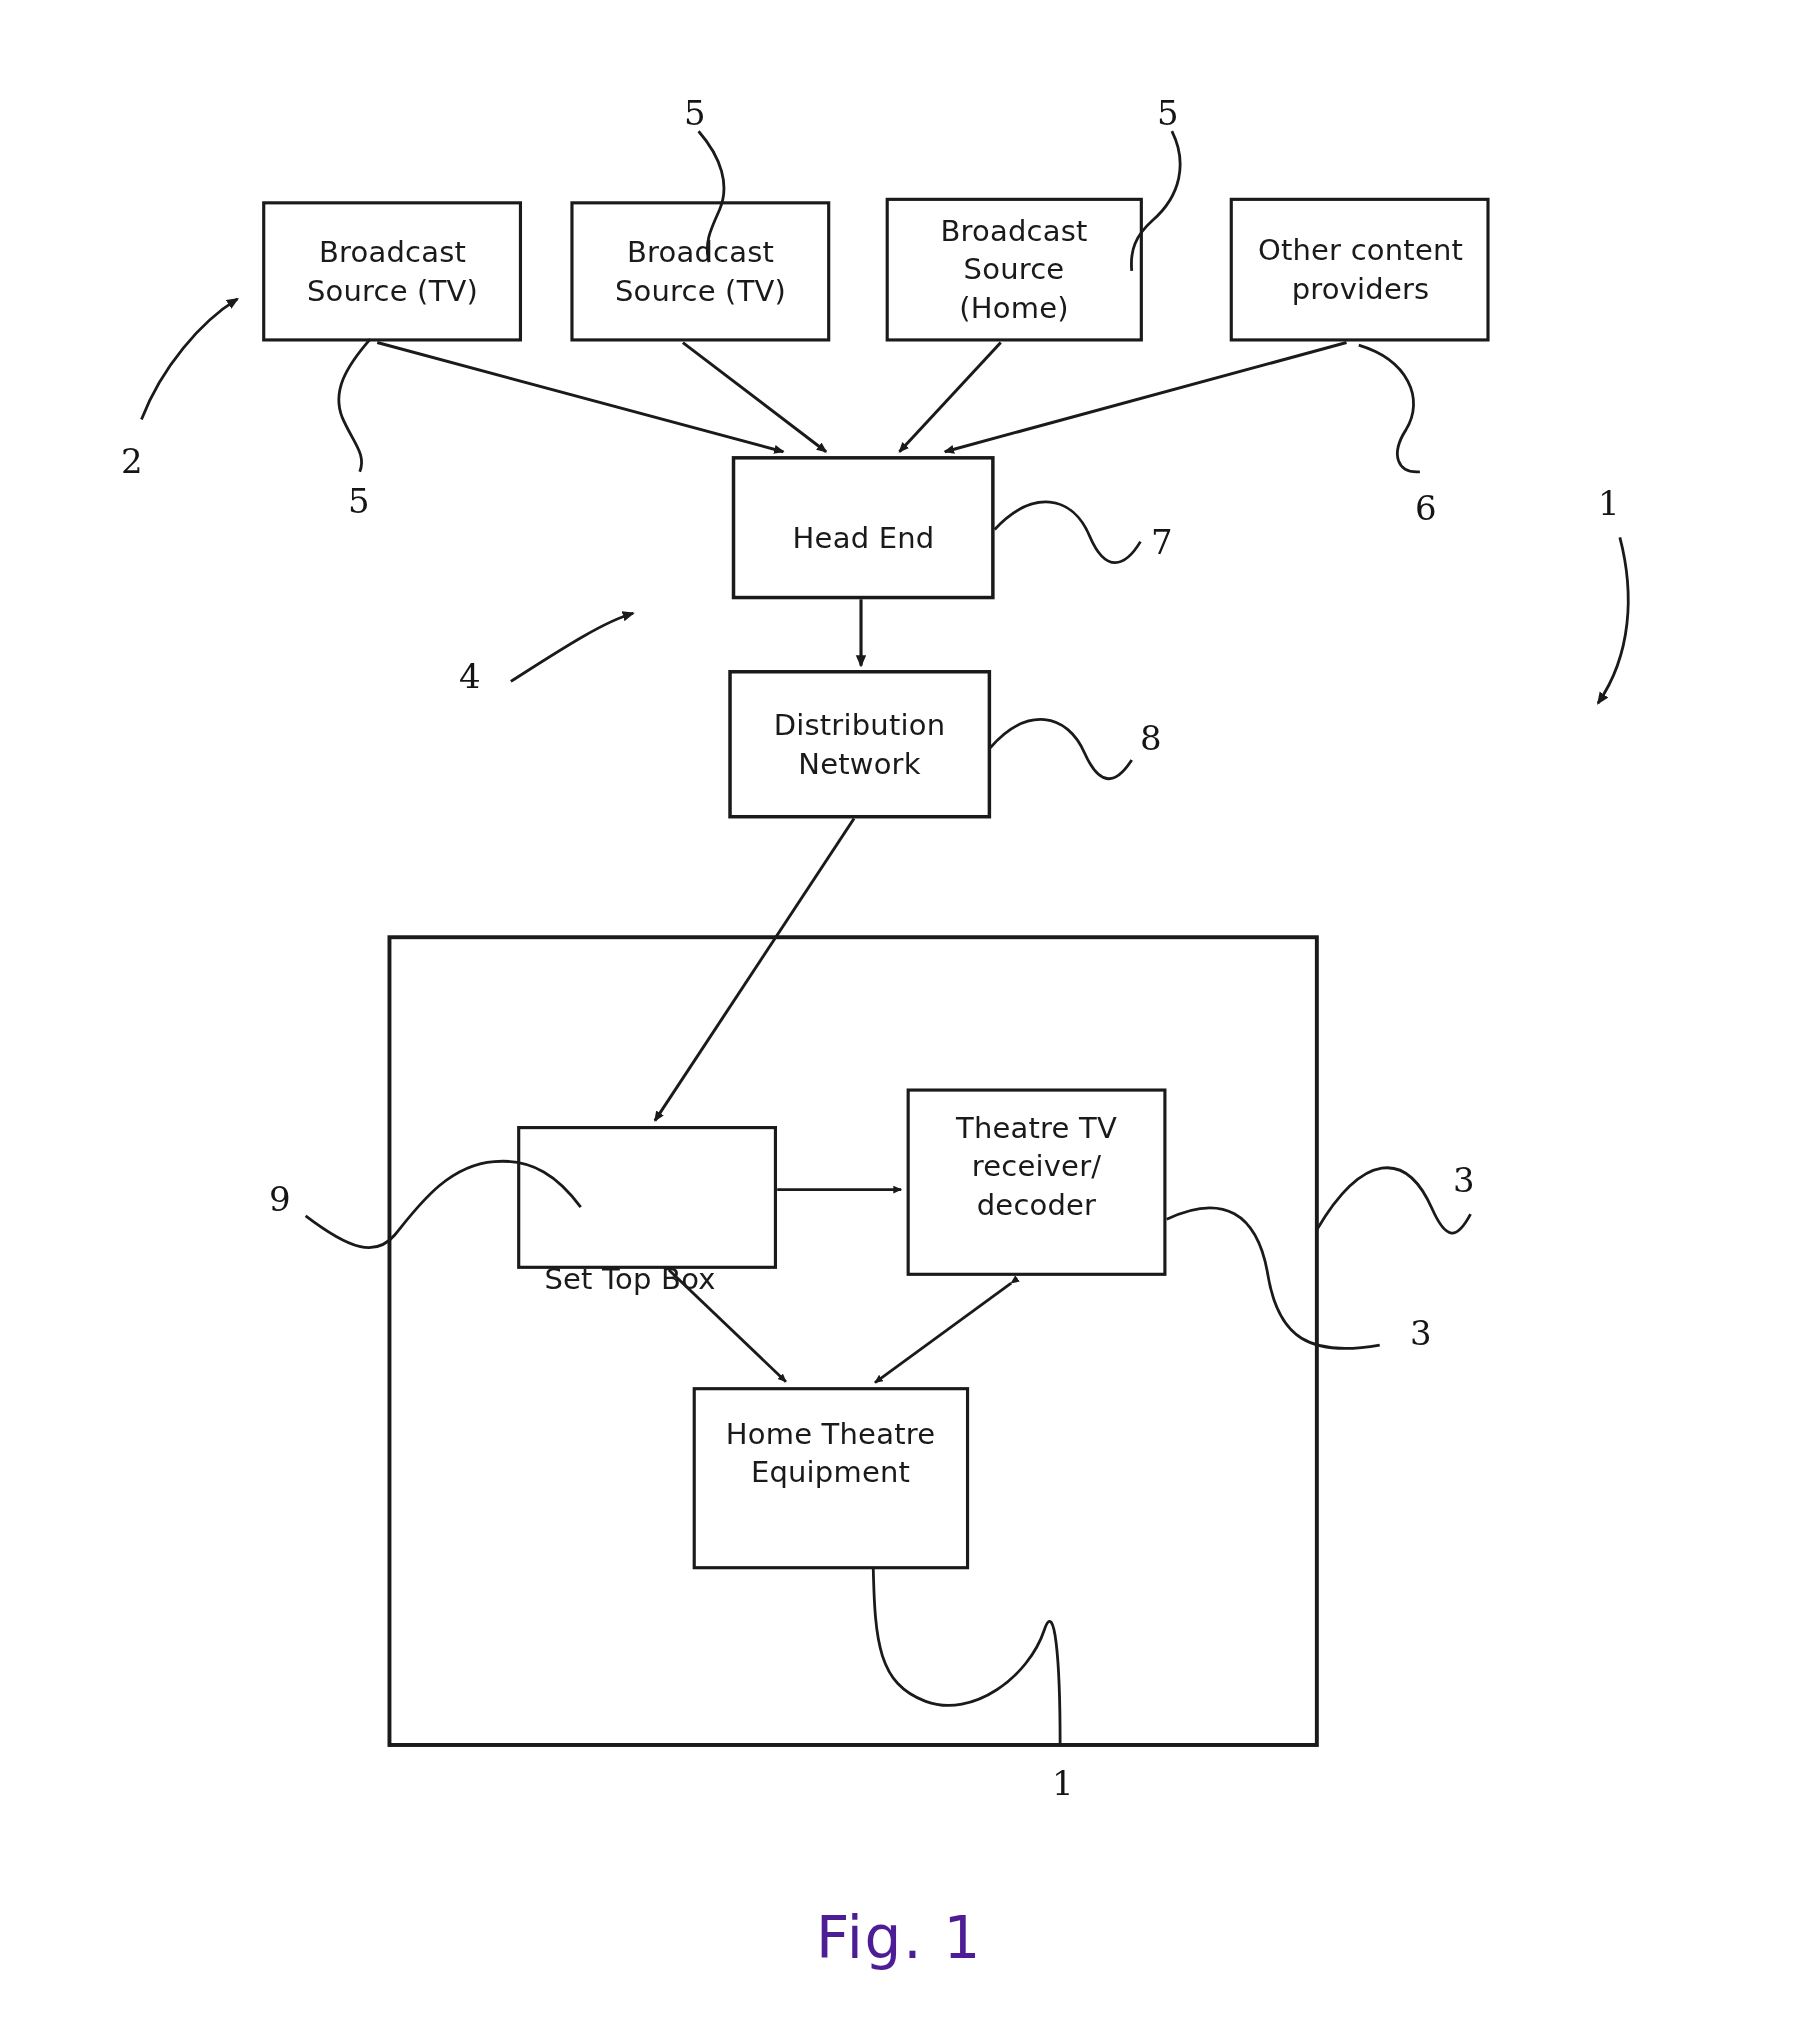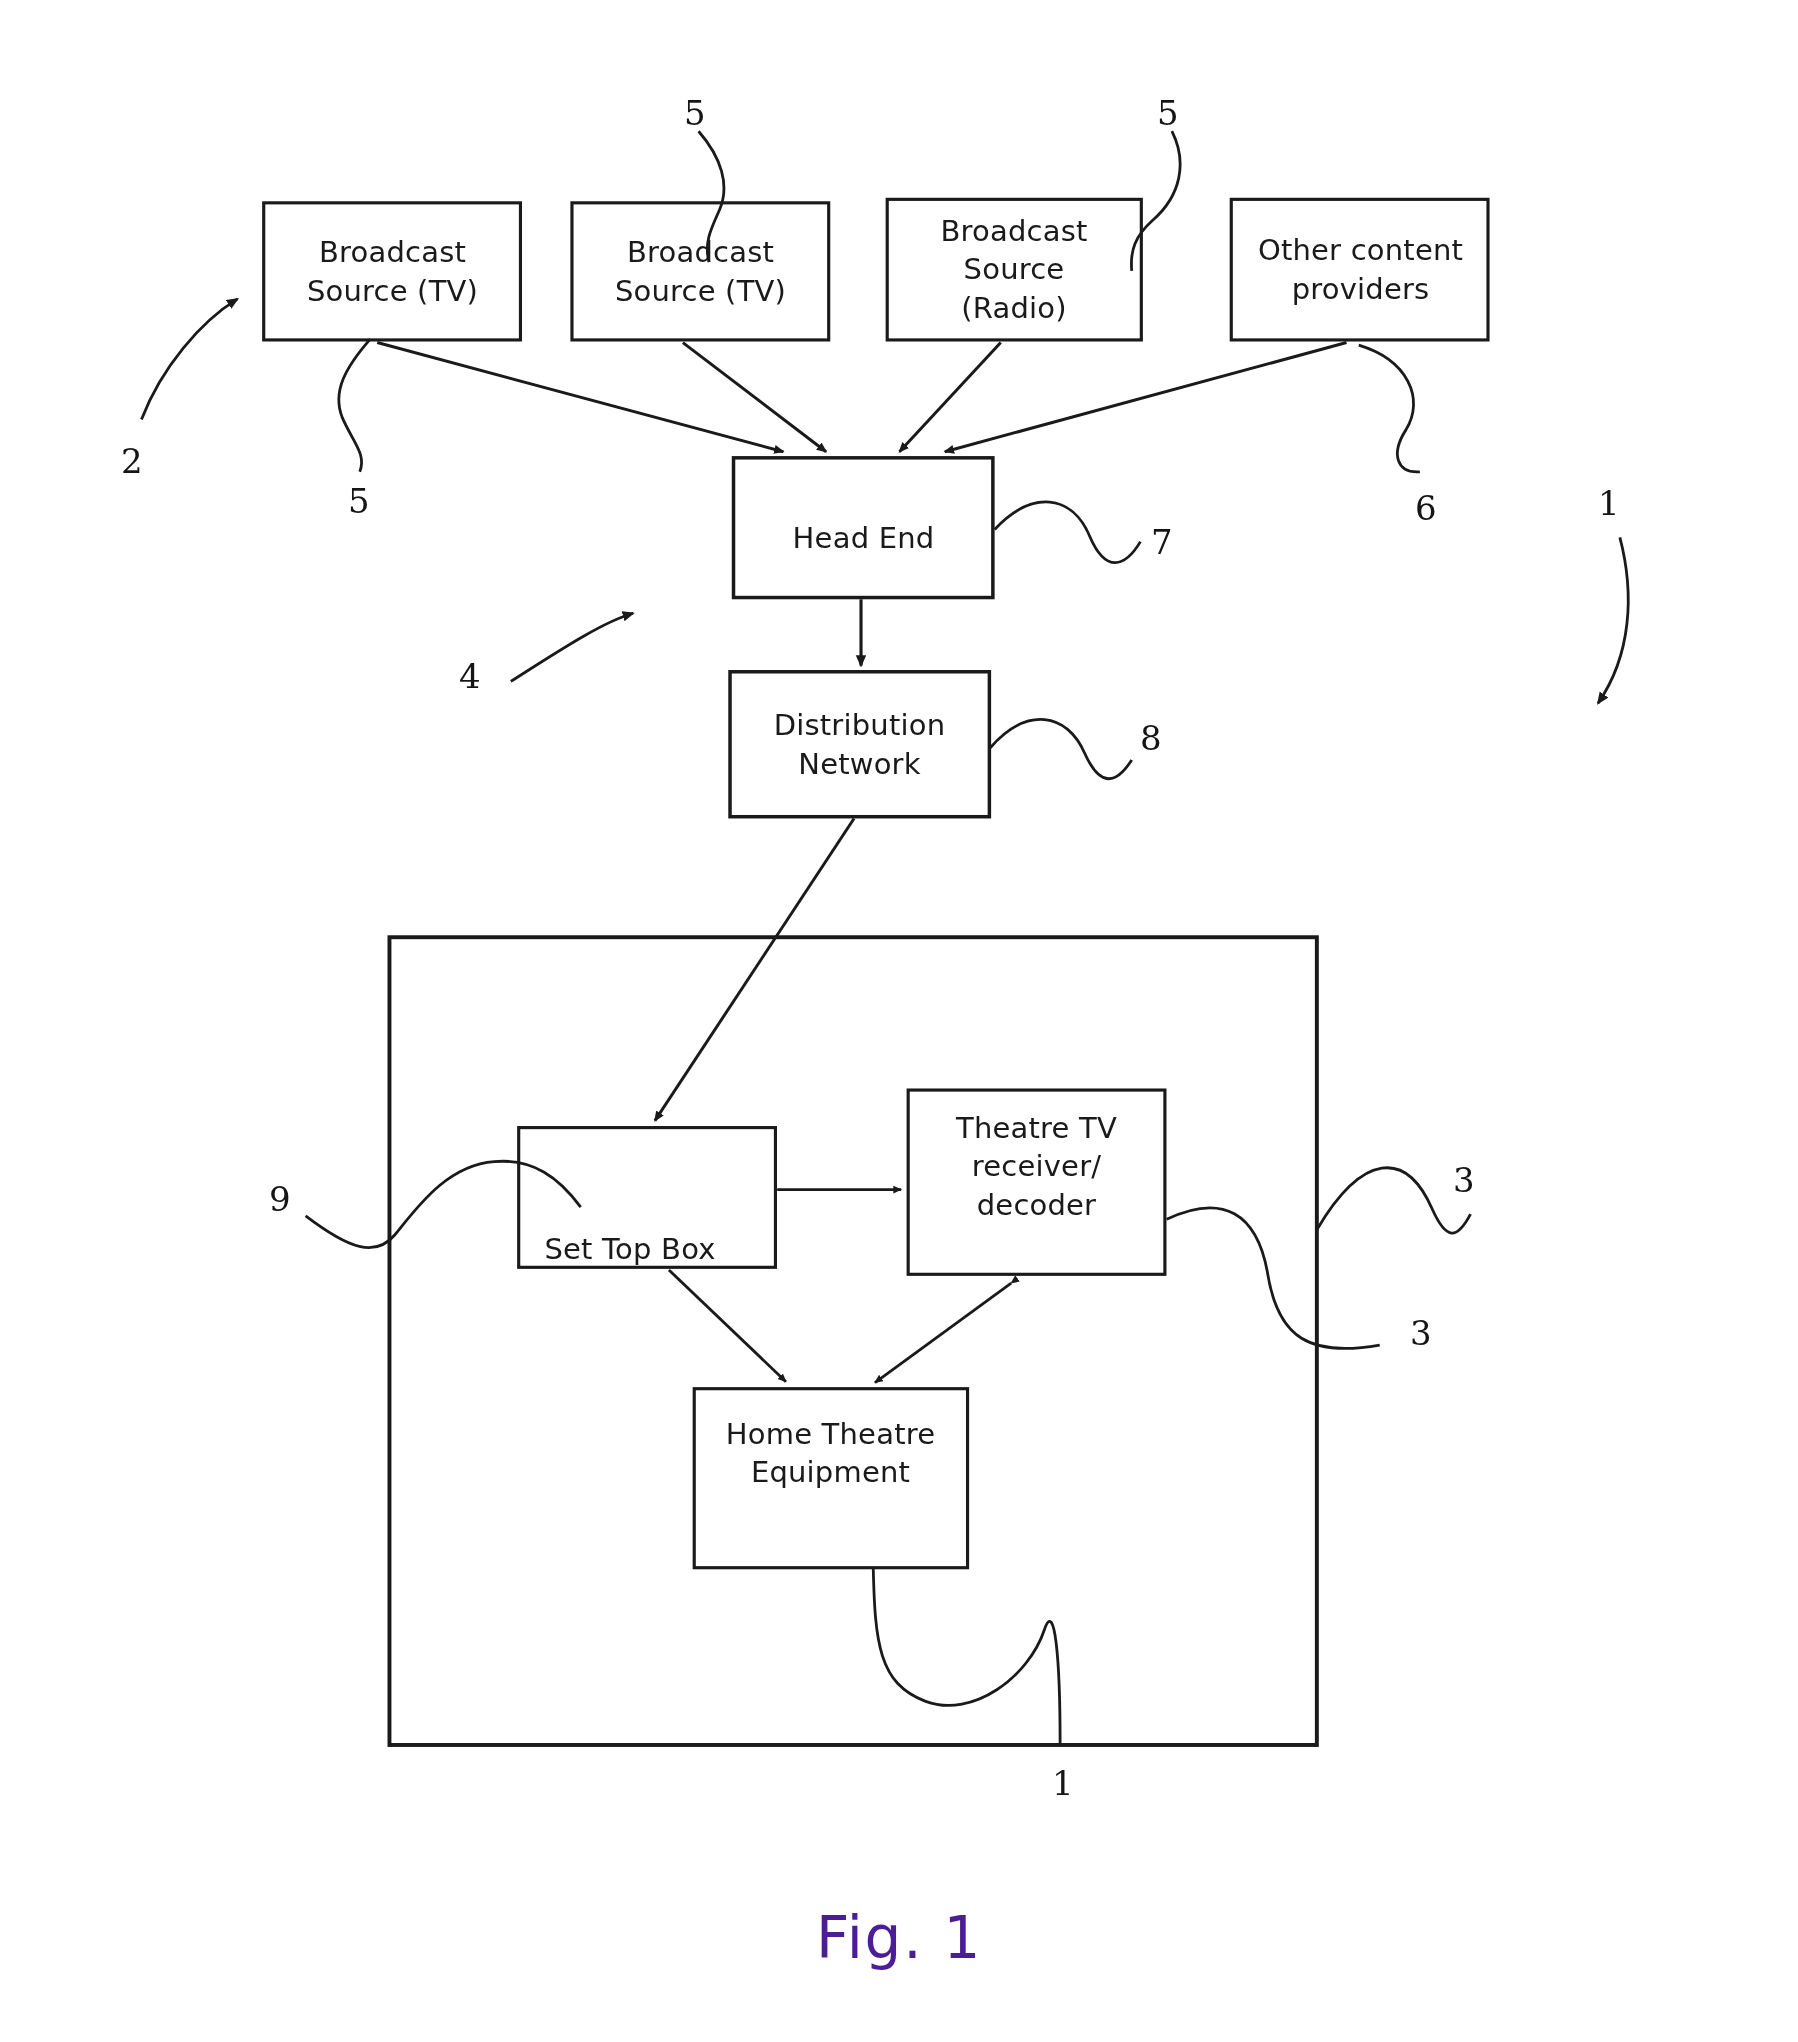--- a/index.html
+++ b/index.html
@@ -137,38 +137,38 @@
   </div>
 
   <div class="boxlabel" style="left:572px;top:203px;width:257px;height:137px;">
     <span>Broadcast</span>
     <span>Source (TV)</span>
   </div>
 
   <div class="boxlabel" style="left:887px;top:199px;width:254px;height:141px;">
     <span>Broadcast</span>
     <span>Source</span>
-    <span>(Radio)</span>
+    <span>(Home)</span>
   </div>
 
   <div class="boxlabel" style="left:1232px;top:199px;width:257px;height:141px;">
     <span>Other content</span>
     <span>providers</span>
   </div>
 
   <div class="boxlabel" style="left:734px;top:458px;width:259px;height:164px;justify-content:flex-start;padding-top:25px;box-sizing:border-box;margin-top:36px;">
     <span>Head End</span>
   </div>
 
   <div class="boxlabel" style="left:730px;top:672px;width:259px;height:145px;">
     <span>Distribution</span>
     <span>Network</span>
   </div>
 
-  <div class="boxlabel" style="left:519px;top:1128px;width:222px;height:140px;justify-content:flex-end;padding-top:35px;box-sizing:border-box;">
+  <div class="boxlabel" style="left:519px;top:1192px;width:222px;height:140px;justify-content:center;padding-top:35px;box-sizing:border-box;">
     <span>Set Top Box</span>
   </div>
 
   <div class="boxlabel" style="left:908px;top:1090px;width:257px;height:184px;justify-content:flex-start;padding-top:19px;box-sizing:border-box;">
     <span>Theatre TV</span>
     <span>receiver/</span>
     <span>decoder</span>
   </div>
 
   <div class="boxlabel" style="left:694px;top:1389px;width:273px;height:179px;justify-content:flex-start;padding-top:26px;box-sizing:border-box;">

